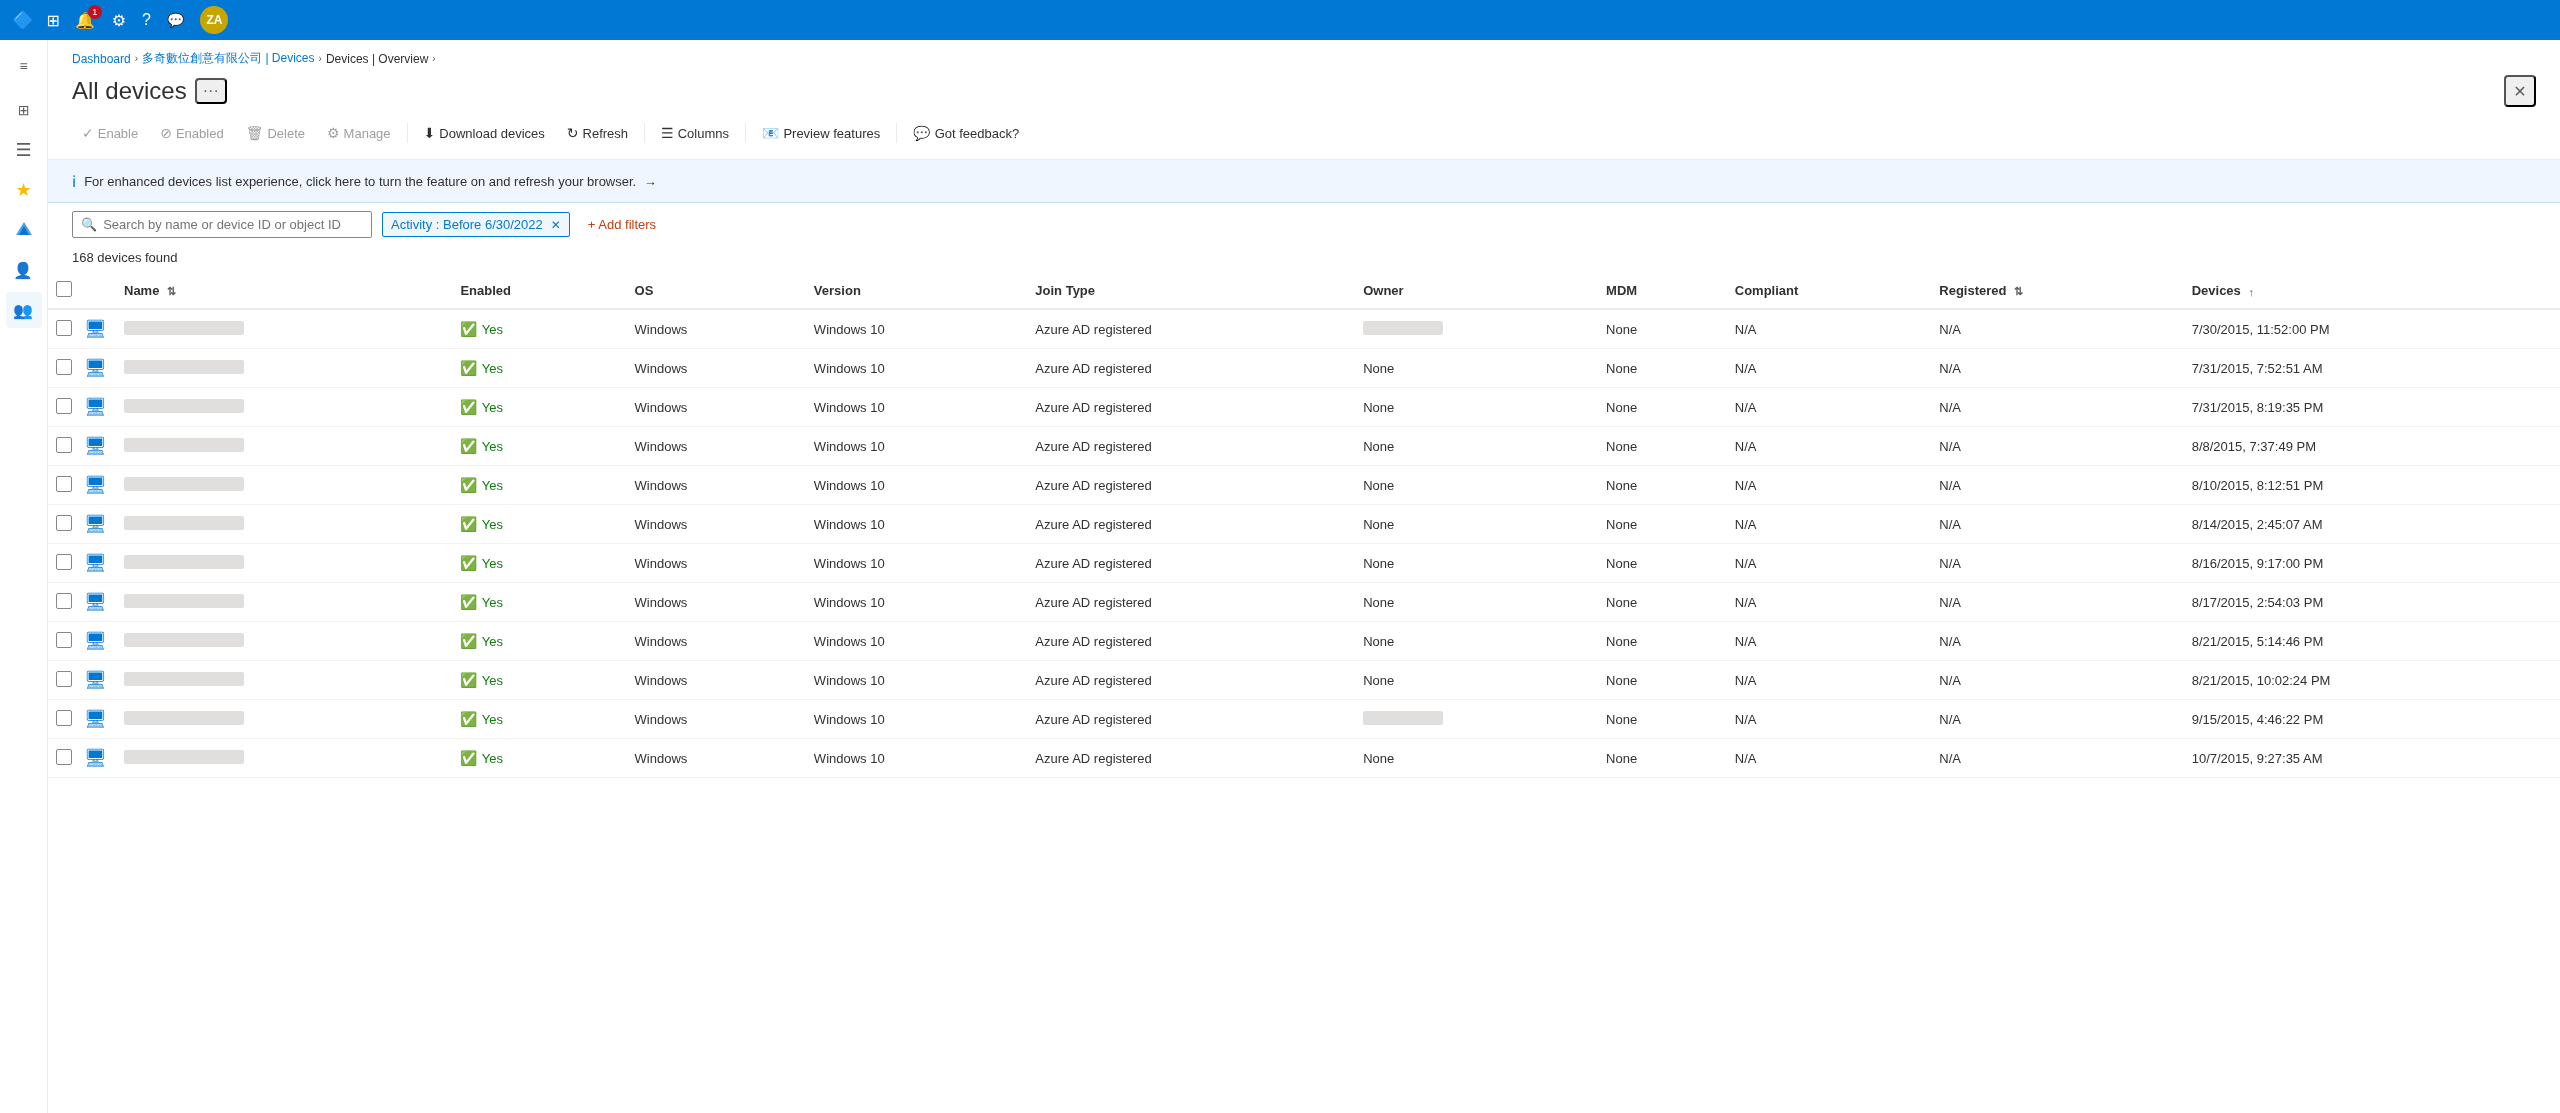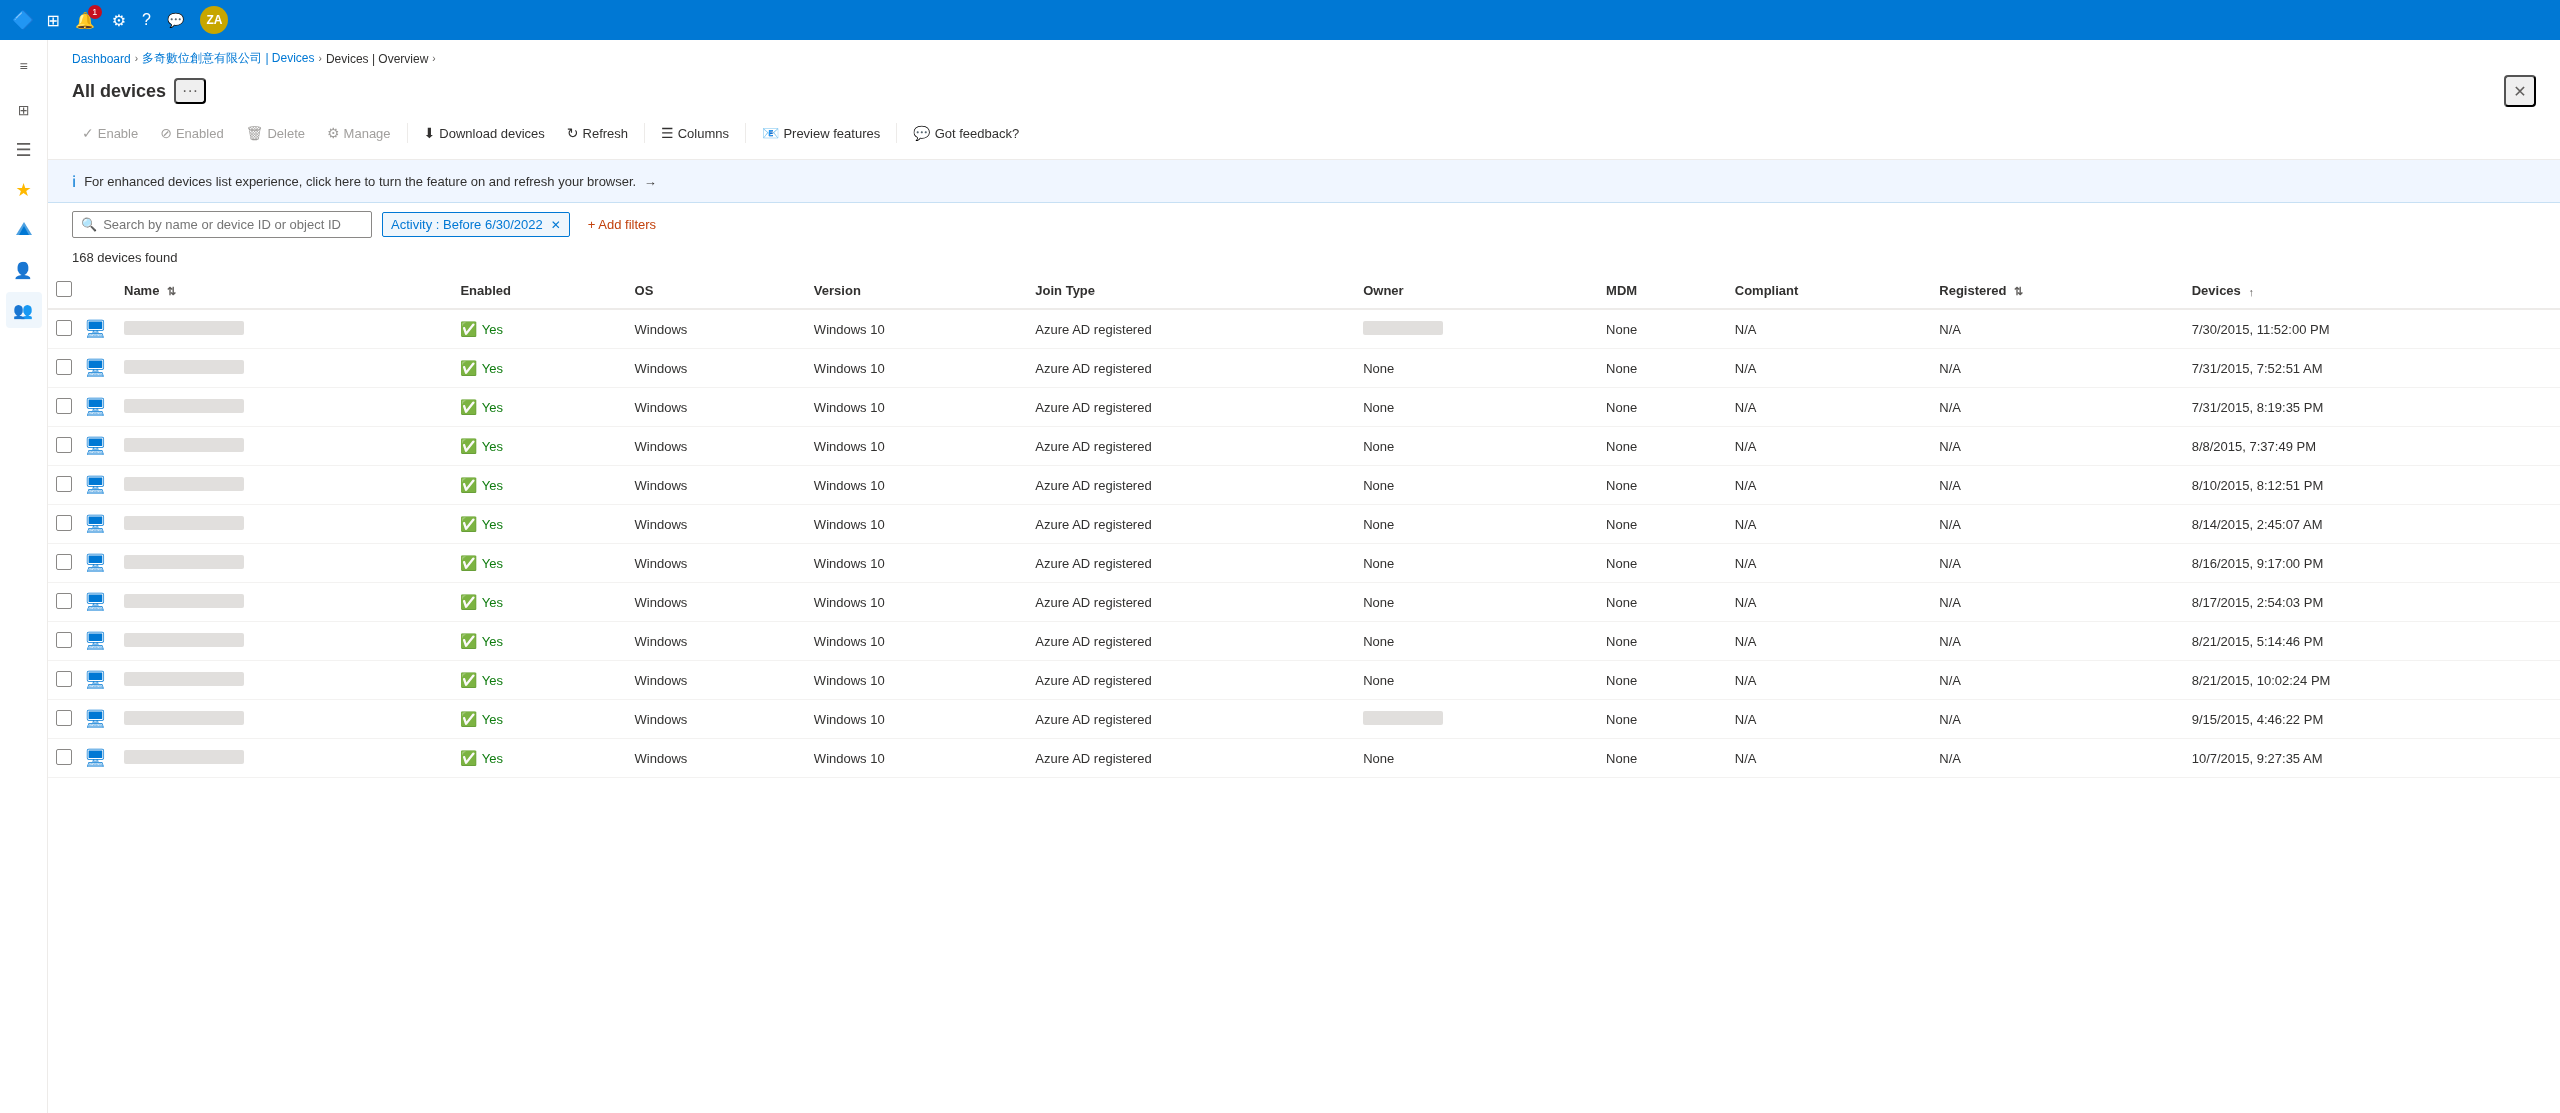--- a/index.html
+++ b/index.html
@@ -35,21 +35,21 @@
     .main { flex: 1; background: #fff; overflow: hidden; display: flex; flex-direction: column; }
 
     
     .breadcrumb { display: flex; align-items: center; padding: 10px 24px 4px; font-size: 12px; color: #0078d4; gap: 4px; }
     .breadcrumb-sep { color: #605e5c; font-size: 10px; }
     .breadcrumb-item { cursor: pointer; color: #0078d4; text-decoration: none; }
     .breadcrumb-last { color: #323130; cursor: default; }
 
     
     .page-header { display: flex; align-items: center; padding: 4px 24px 12px; gap: 8px; }
-    .page-title { font-size: 18px; font-weight: 700; color: #323130; }
+    .page-title { font-size: 24px; font-weight: 400; color: #323130; }
     .more-btn { color: #605e5c; font-size: 16px; cursor: pointer; padding: 2px 6px; border-radius: 4px; }
     .close-btn { margin-left: auto; color: #605e5c; font-size: 16px; cursor: pointer; width: 32px; height: 32px; display: flex; align-items: center; justify-content: center; border-radius: 4px; }
 
     
     .toolbar { display: flex; align-items: center; padding: 0 24px 12px; gap: 2px; border-bottom: 1px solid #edebe9; }
     .toolbar-btn { display: flex; align-items: center; gap: 4px; padding: 6px 10px; border-radius: 4px; cursor: pointer; color: #323130; font-size: 13px; background: none; border: none; white-space: nowrap; }
     .toolbar-btn.disabled { color: #a19f9d; cursor: default; }
     .toolbar-sep { width: 1px; height: 20px; background: #edebe9; margin: 0 4px; }
     .toolbar-icon { font-size: 14px; }
 

